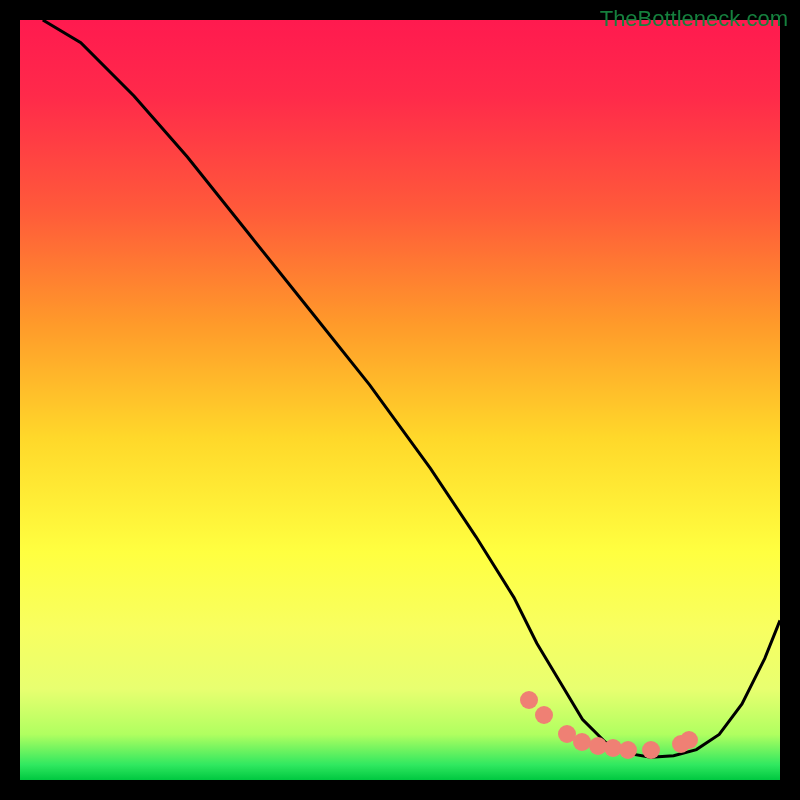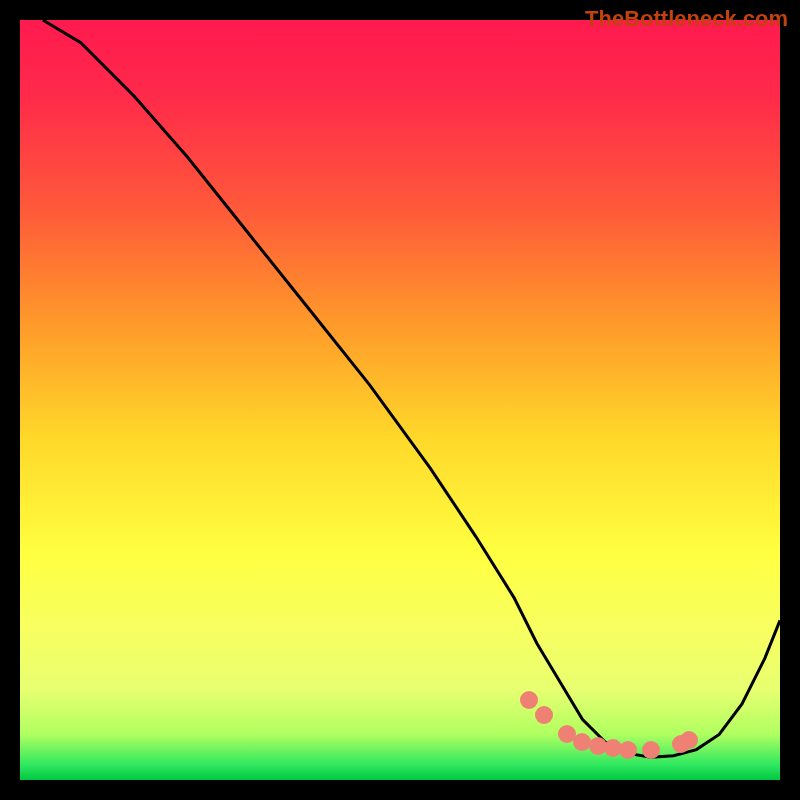--- a/index.html
+++ b/index.html
@@ -8,23 +8,23 @@
     height: 800px;
     background: #000;
     position: relative;
     font-family: Arial, sans-serif;
     overflow: hidden;
   }
   .watermark {
     position: absolute;
     top: 6px;
     right: 12px;
-    color: #c2410c;
+    color: #15803d;
     font-size: 22px;
-    font-weight: 700;
+    font-weight: 400;
     z-index: 20;
   }
   .plot-area {
     position: absolute;
     left: 20px;
     top: 20px;
     width: 760px;
     height: 760px;
     background: linear-gradient(to bottom,
       #ff1a4f 0%,

